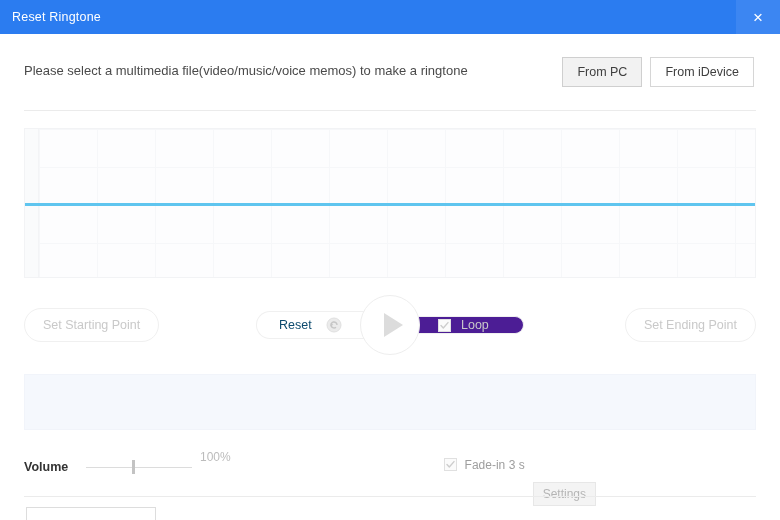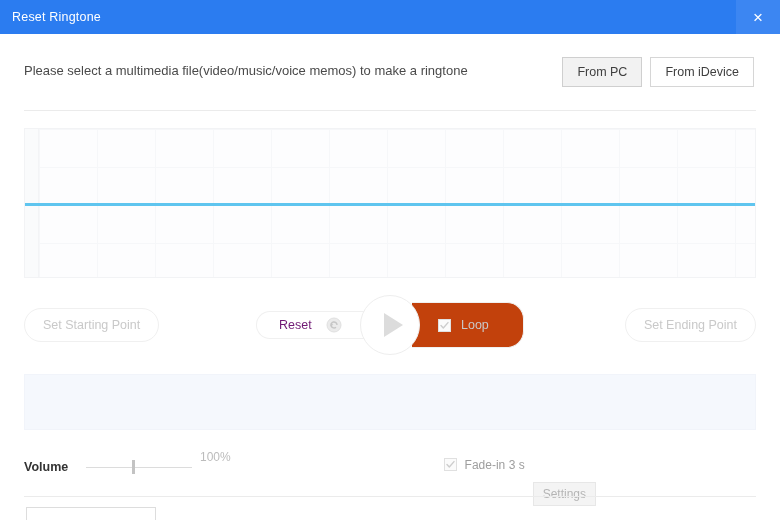--- a/index.html
+++ b/index.html
@@ -142,21 +142,21 @@
   .reset-pill {
     position: relative;
     height: 28px;
     padding: 0 12px 0 22px;
     display: flex; align-items: center; gap: 14px;
     border: 1px solid #f0f0f0;
     border-radius: 17px 0 0 17px;
     border-right: none;
     background: #ffffff;
     font-size: 12.5px;
-    color: #701a75;
+    color: #0c4a6e;
     cursor: default;
     min-width: 112px;
   }
   .reset-icon {
     width: 16px; height: 16px;
     flex: 0 0 auto;
   }
   .play-btn {
     position: relative;
     width: 60px; height: 60px;
@@ -169,27 +169,27 @@
     cursor: pointer;
   }
   .play-tri {
     width: 0; height: 0;
     border-left: 19px solid #dcdcdc;
     border-top: 12px solid transparent;
     border-bottom: 12px solid transparent;
     margin-left: 6px;
   }
   .loop-pill {
-    height: 46px;
+    height: 18px;
     padding: 0 22px 0 26px;
     display: flex; align-items: center; gap: 10px;
     border: 1px solid #f0f0f0;
     border-radius: 0 17px 17px 0;
     border-left: none;
-    background: #c2410c;
+    background: #4c1d95;
     font-size: 12.5px;
     color: #c9c9c9;
     cursor: default;
     min-width: 112px;
   }
 
   .chk {
     width: 13px; height: 13px;
     border: 1px solid #e0e0e0;
     background: #fbfbfb;

